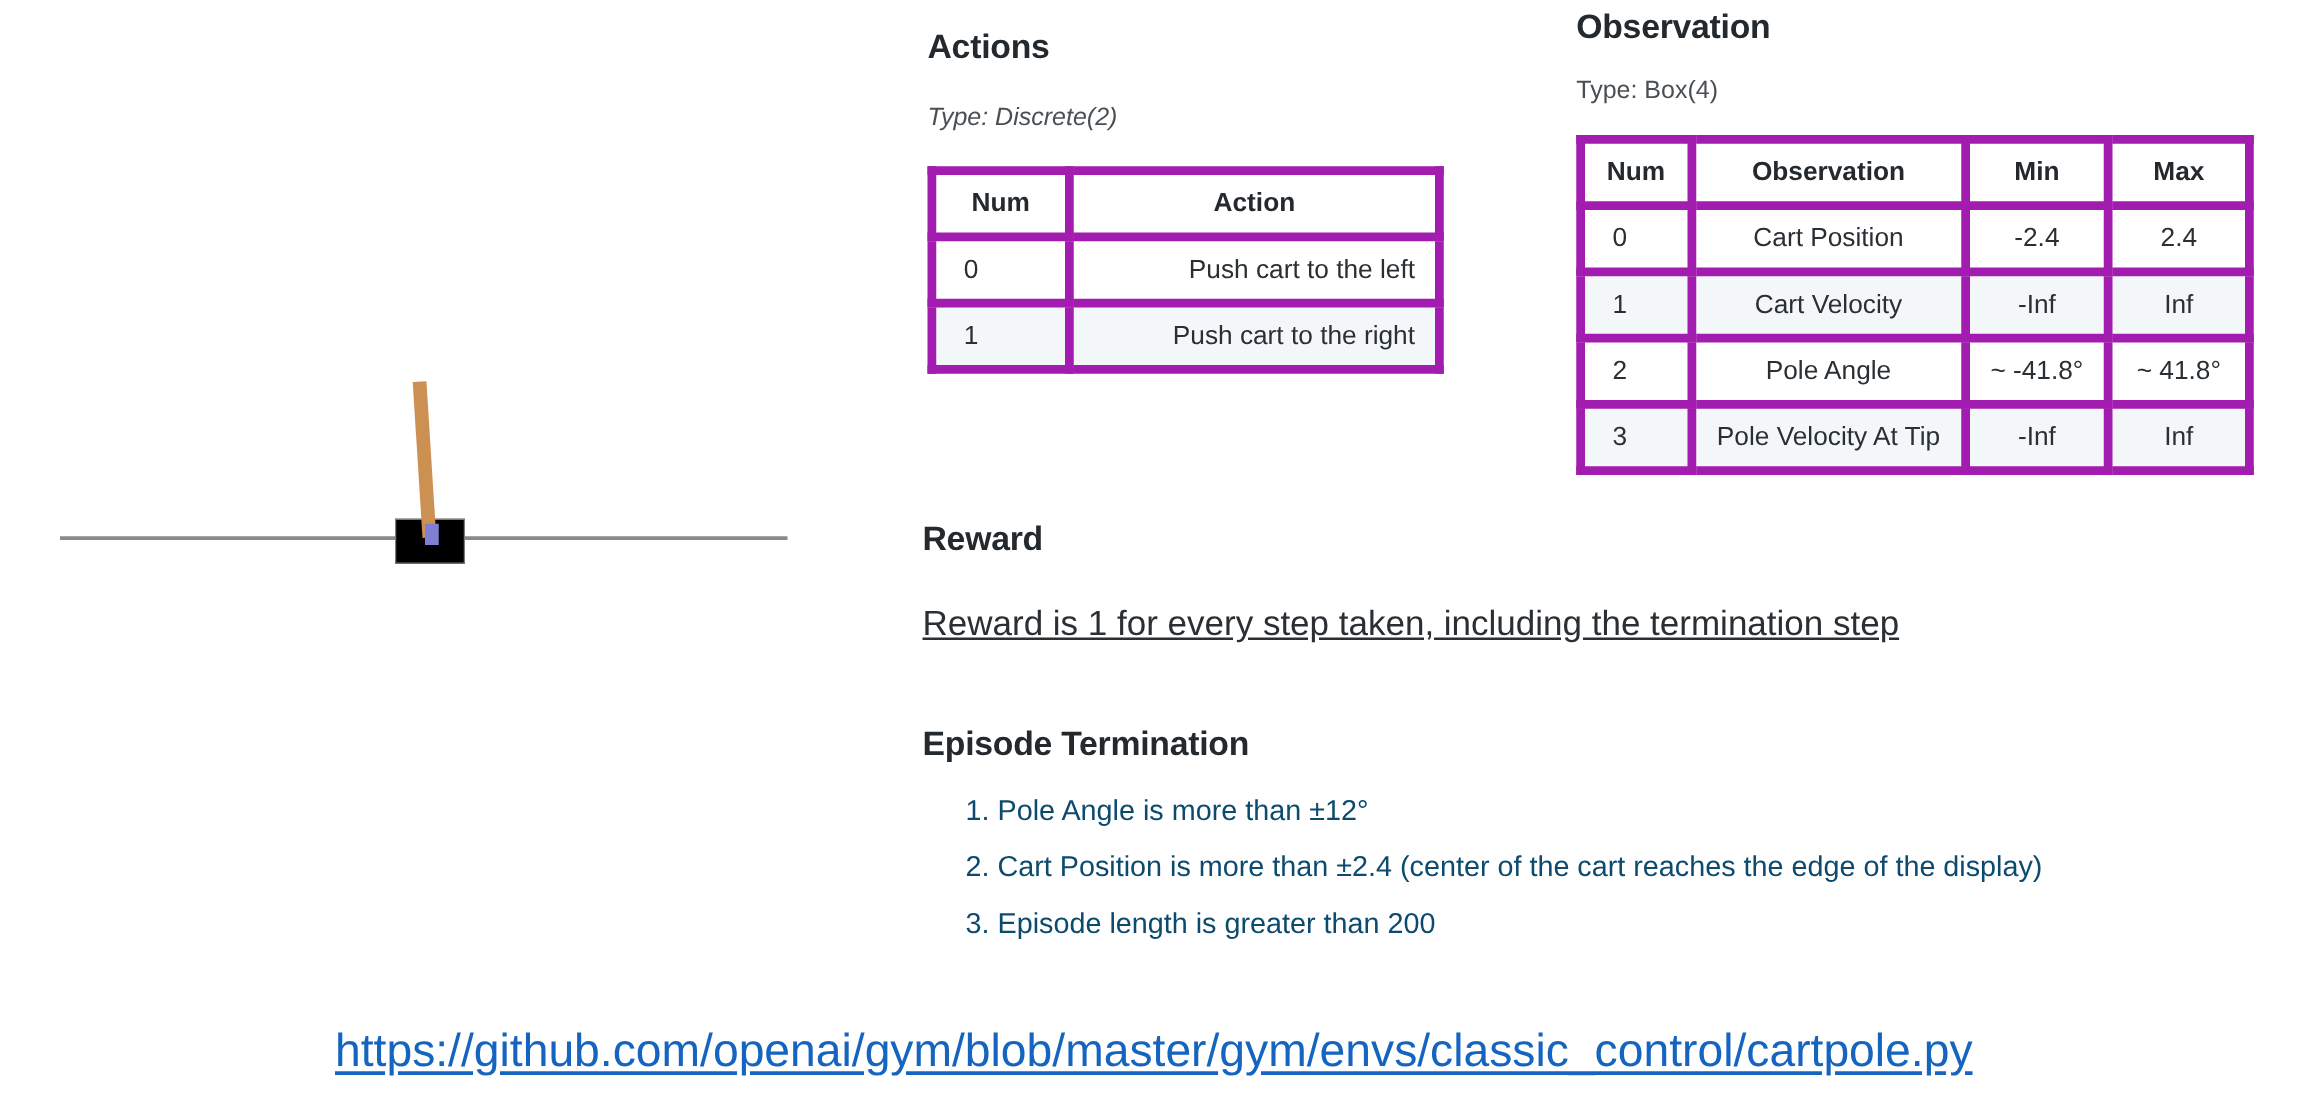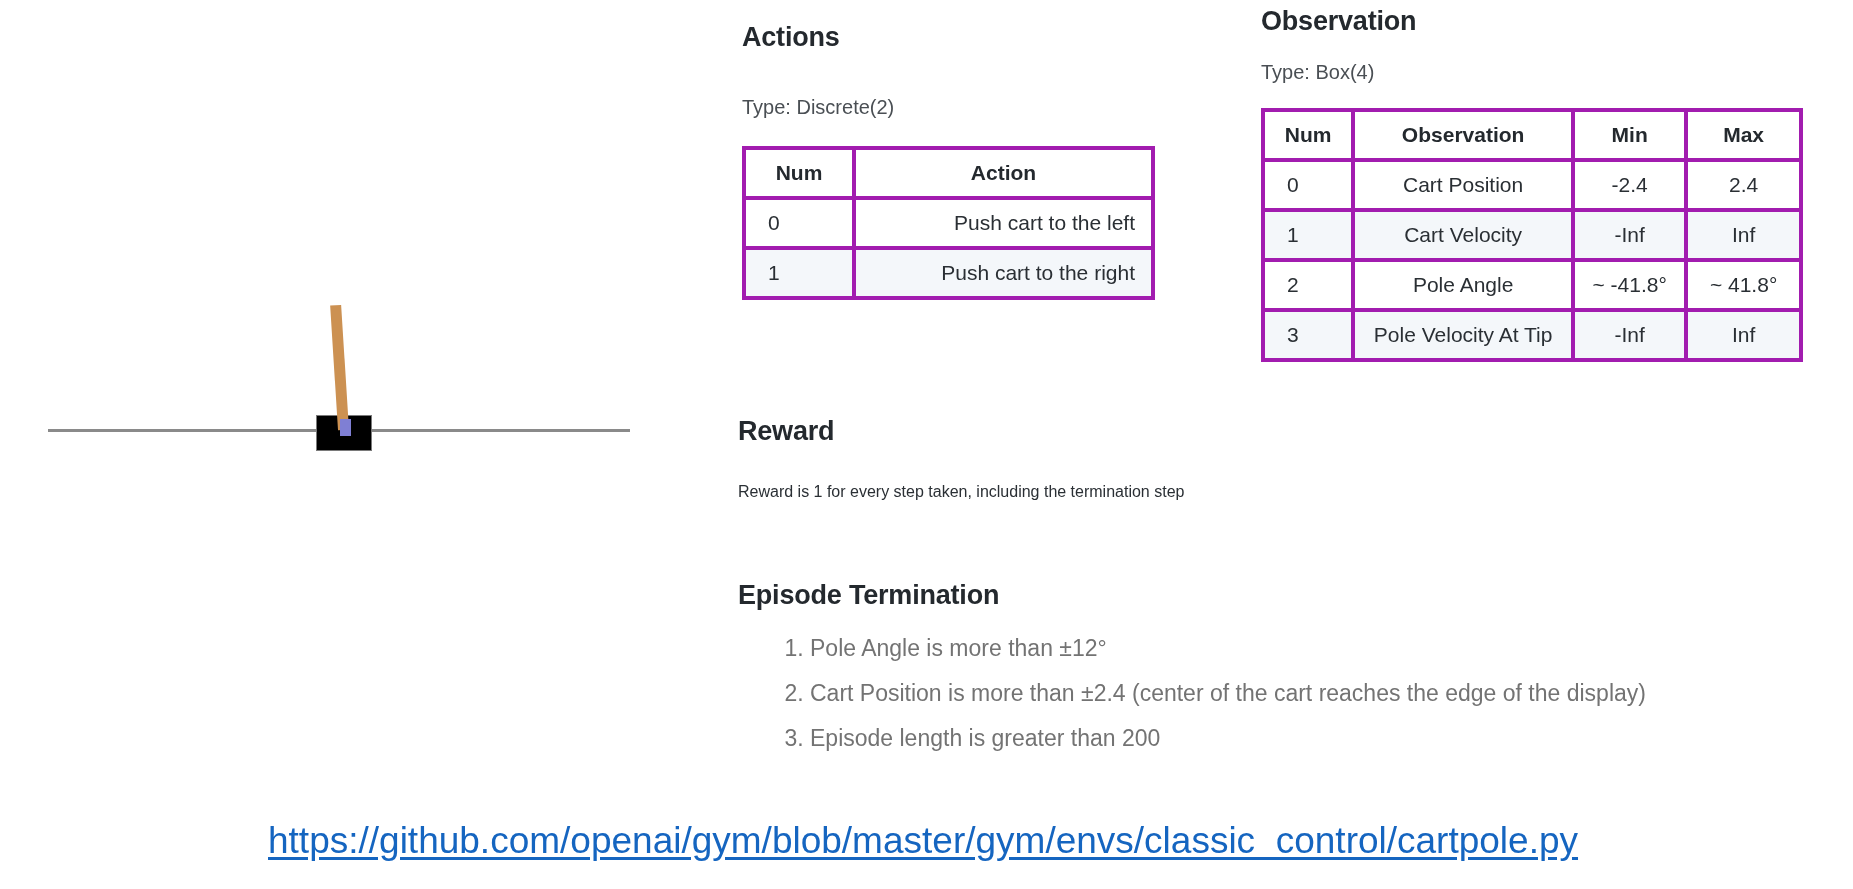--- a/index.html
+++ b/index.html
@@ -73,36 +73,37 @@
     white-space: nowrap;
   }
   .type-label {
     font-size: 20px;
     font-weight: normal;
     color: #4a4f54;
     margin: 0;
     white-space: nowrap;
   }
   .body-text {
-    font-size: 16px;
+    font-size: 28px;
     color: #2a2f34;
     margin: 0;
     white-space: nowrap;
+    text-decoration: underline;
   }
 
   
   table.spec-table {
     border-collapse: collapse;
     font-size: 21px;
     color: #2a2f34;
     background: #ffffff;
   }
   table.spec-table th,
   table.spec-table td {
-    border: 4px solid #a21caf;
+    border: 7px solid #a21caf;
     padding: 11px 16px;
     font-weight: normal;
     white-space: nowrap;
   }
   table.spec-table th {
     font-weight: bold;
     text-align: center;
     background: #ffffff;
     color: #24292e;
   }
@@ -115,21 +116,21 @@
   .col-num  { text-align: left; }
   .col-text { text-align: center; }
 
   
   #actions-section {
     position: absolute;
     left: 742px;
     top: 22px;
     width: 420px;
   }
-  #actions-section .type-label { margin-top: 43px; }
+  #actions-section .type-label { margin-top: 30px; font-style: italic; }
   #actions-table-wrap { margin-top: 27px; }
   #actions-table { width: 413px; }
   #actions-table th.h-num,
   #actions-table td.col-num { width: 110px; }
   #actions-table td.col-num { text-align: left; padding-left: 22px; }
   #actions-table td.col-text { text-align: right; }
 
   
   #observation-section {
     position: absolute;
@@ -161,25 +162,24 @@
     top: 580px;
     width: 1100px;
   }
   #termination-list {
     margin: 26px 0 0 0;
     padding-left: 60px;
     list-style: decimal;
   }
   #termination-list li {
     font-size: 23px;
-    color: #737373;
+    color: #0c4a6e;
     line-height: 1.0;
     margin-bottom: 22px;
     white-space: nowrap;
-    margin-left: 12px;
   }
 
   
   #source-link {
     position: absolute;
     left: 268px;
     top: 820px;
     font-size: 37px;
     color: #1565c0;
     text-decoration: underline;

